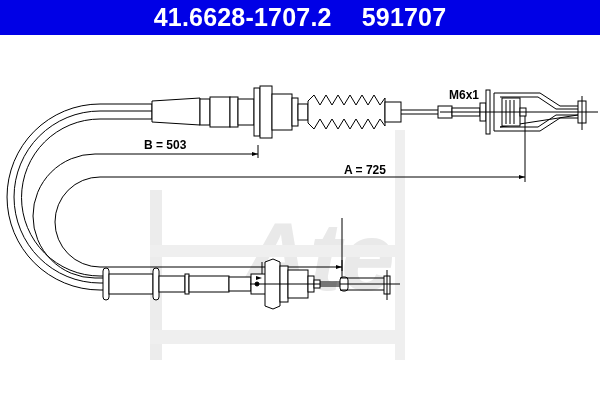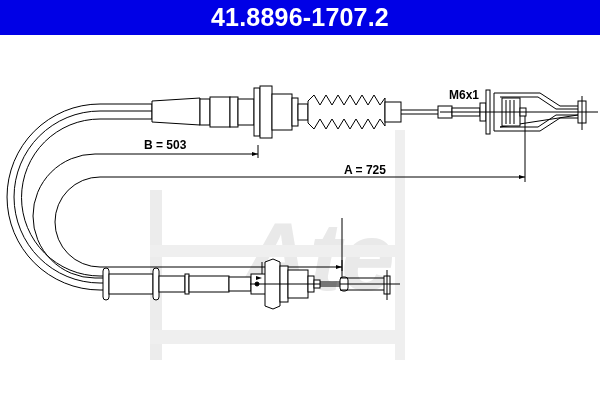--- a/index.html
+++ b/index.html
@@ -8,21 +8,22 @@
     .header-inner { display: flex; gap: 30px; color: #ffffff; font-family: "Liberation Sans", sans-serif; font-weight: bold; font-size: 25px; letter-spacing: 0.2px; }
     .drawing { position: absolute; left: 0; top: 35px; width: 600px; height: 365px; }
     .dim-label { font-family: "Liberation Sans", sans-serif; font-weight: bold; font-size: 12px; fill: #000; }
     .logo-text { font-family: "Liberation Sans", sans-serif; font-weight: bold; font-style: italic; font-size: 96px; fill: #e9e9e9; }
   </style>
 </head>
 <body>
 
 <div class="header">
   <div class="header-inner">
-    <span>41.8896-1707.2</span>
+    <span>41.6628-1707.2</span>
+    <span>591707</span>
   </div>
 </div>
 
 <svg class="drawing" viewBox="0 35 600 365" width="600" height="365" xmlns="http://www.w3.org/2000/svg">
 
   <g>
     <rect x="150" y="190" width="12" height="170" fill="#ececec"></rect>
     <rect x="395" y="130" width="10" height="230" fill="#efefef"></rect>
     <text class="logo-text" x="240" y="290">Ate</text>
     <rect x="150" y="245" width="245" height="12" fill="#efefef"></rect>

